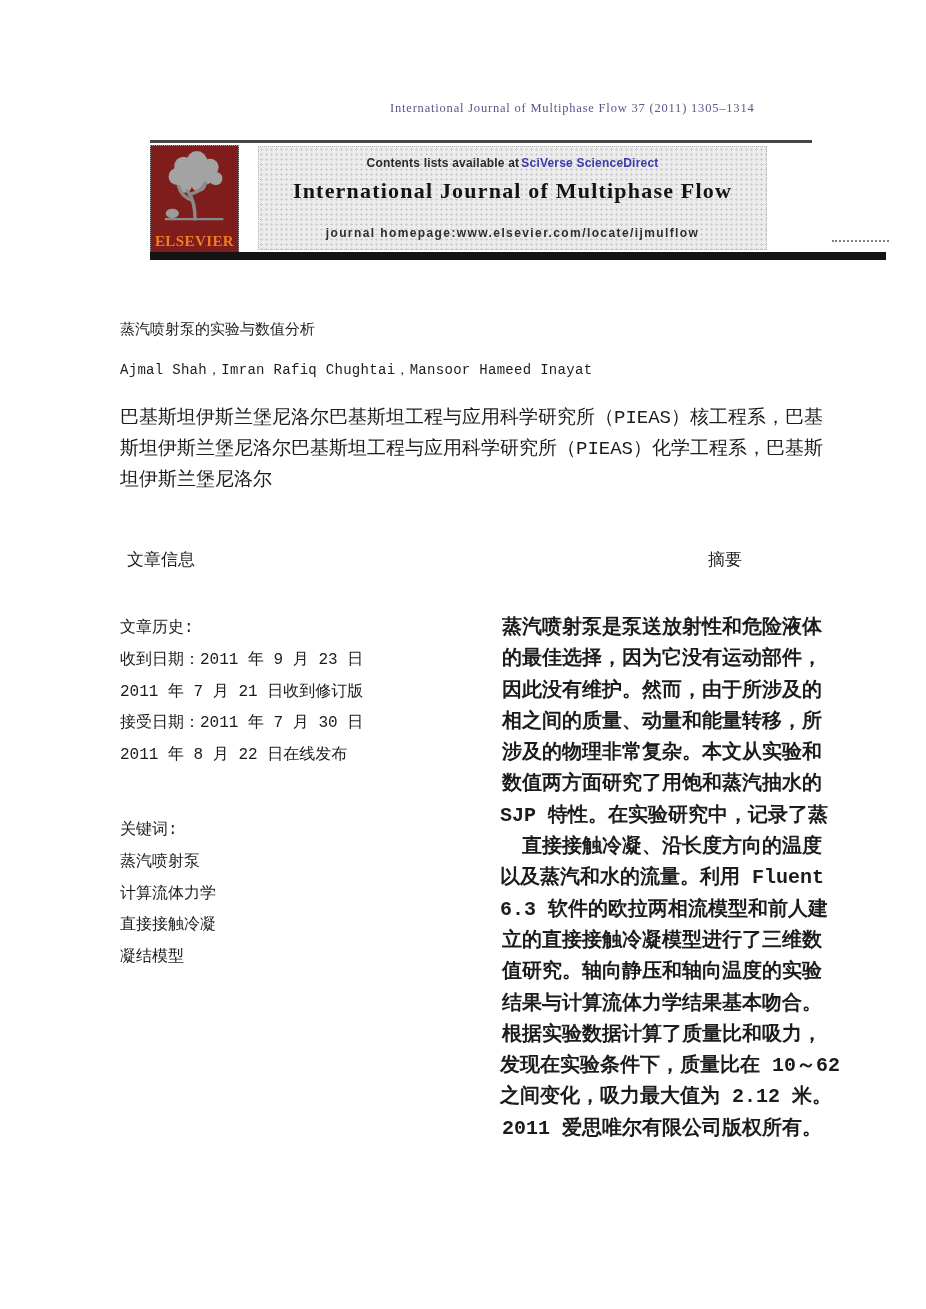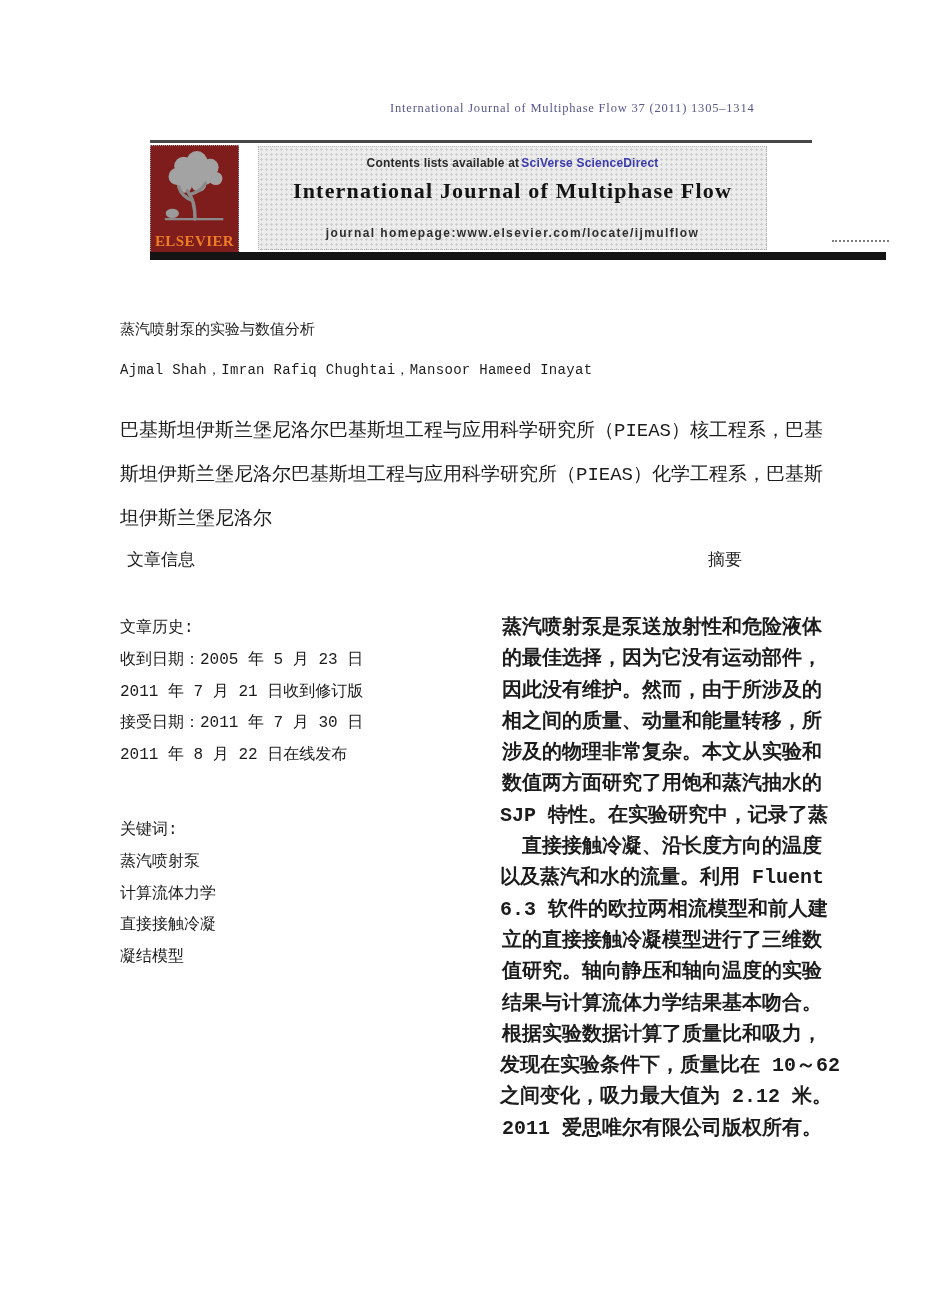--- a/index.html
+++ b/index.html
@@ -45,21 +45,21 @@
   .journal-title{
     margin-top:8px;font-family:"Liberation Serif",serif;font-size:22px;font-weight:700;
     letter-spacing:1.2px;color:#141414;
   }
   .homepage-line{margin-top:22px;font-size:12px;font-weight:700;letter-spacing:1.4px;color:#2e2e2e;}
 
   
   .article-title{left:120px;top:320px;font-size:15px;white-space:nowrap;}
   .authors{left:120px;top:361px;font-size:14px;letter-spacing:.3px;white-space:nowrap;}
   .affiliation{left:120px;top:403px;font-size:19px;}
-  .affiliation div{line-height:31px;white-space:nowrap;margin-top:13px;}
+  .affiliation div{line-height:31px;white-space:nowrap;}
 
   .info-heading{left:127px;top:548px;font-size:17px;}
   .abstract-heading{left:708px;top:548px;font-size:17px;}
 
   .history{left:120px;top:613px;font-size:16px;}
   .history div{line-height:31.8px;white-space:nowrap;}
   .keywords{left:120px;top:815px;font-size:16px;}
   .keywords div{line-height:31.8px;white-space:nowrap;}
 
   .abstract{left:500px;top:612px;width:322px;font-size:20px;}
@@ -114,21 +114,21 @@
   <div>巴基斯坦伊斯兰堡尼洛尔巴基斯坦工程与应用科学研究所（PIEAS）核工程系，巴基</div>
   <div>斯坦伊斯兰堡尼洛尔巴基斯坦工程与应用科学研究所（PIEAS）化学工程系，巴基斯</div>
   <div>坦伊斯兰堡尼洛尔</div>
 </div>
 
 <div class="abs info-heading">文章信息</div>
 <div class="abs abstract-heading">摘要</div>
 
 <div class="abs history">
   <div>文章历史:</div>
-  <div>收到日期：2005 年 5 月 23 日</div>
+  <div>收到日期：2011 年 9 月 23 日</div>
   <div>2011 年 7 月 21 日收到修订版</div>
   <div>接受日期：2011 年 7 月 30 日</div>
   <div>2011 年 8 月 22 日在线发布</div>
 </div>
 
 <div class="abs keywords">
   <div>关键词:</div>
   <div>蒸汽喷射泵</div>
   <div>计算流体力学</div>
   <div>直接接触冷凝</div>

